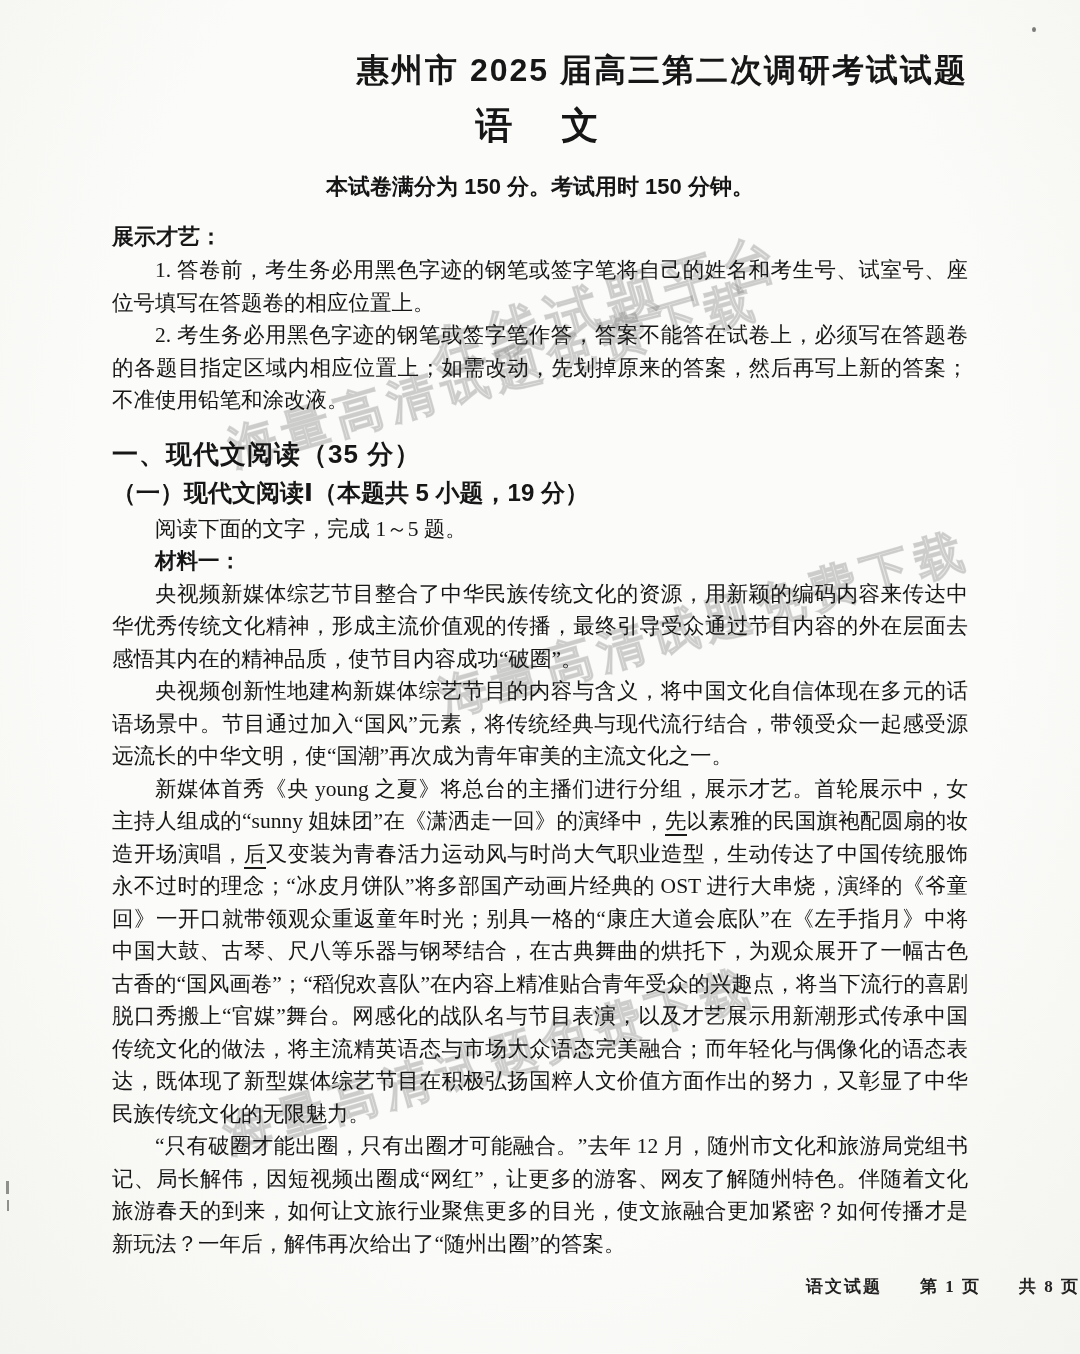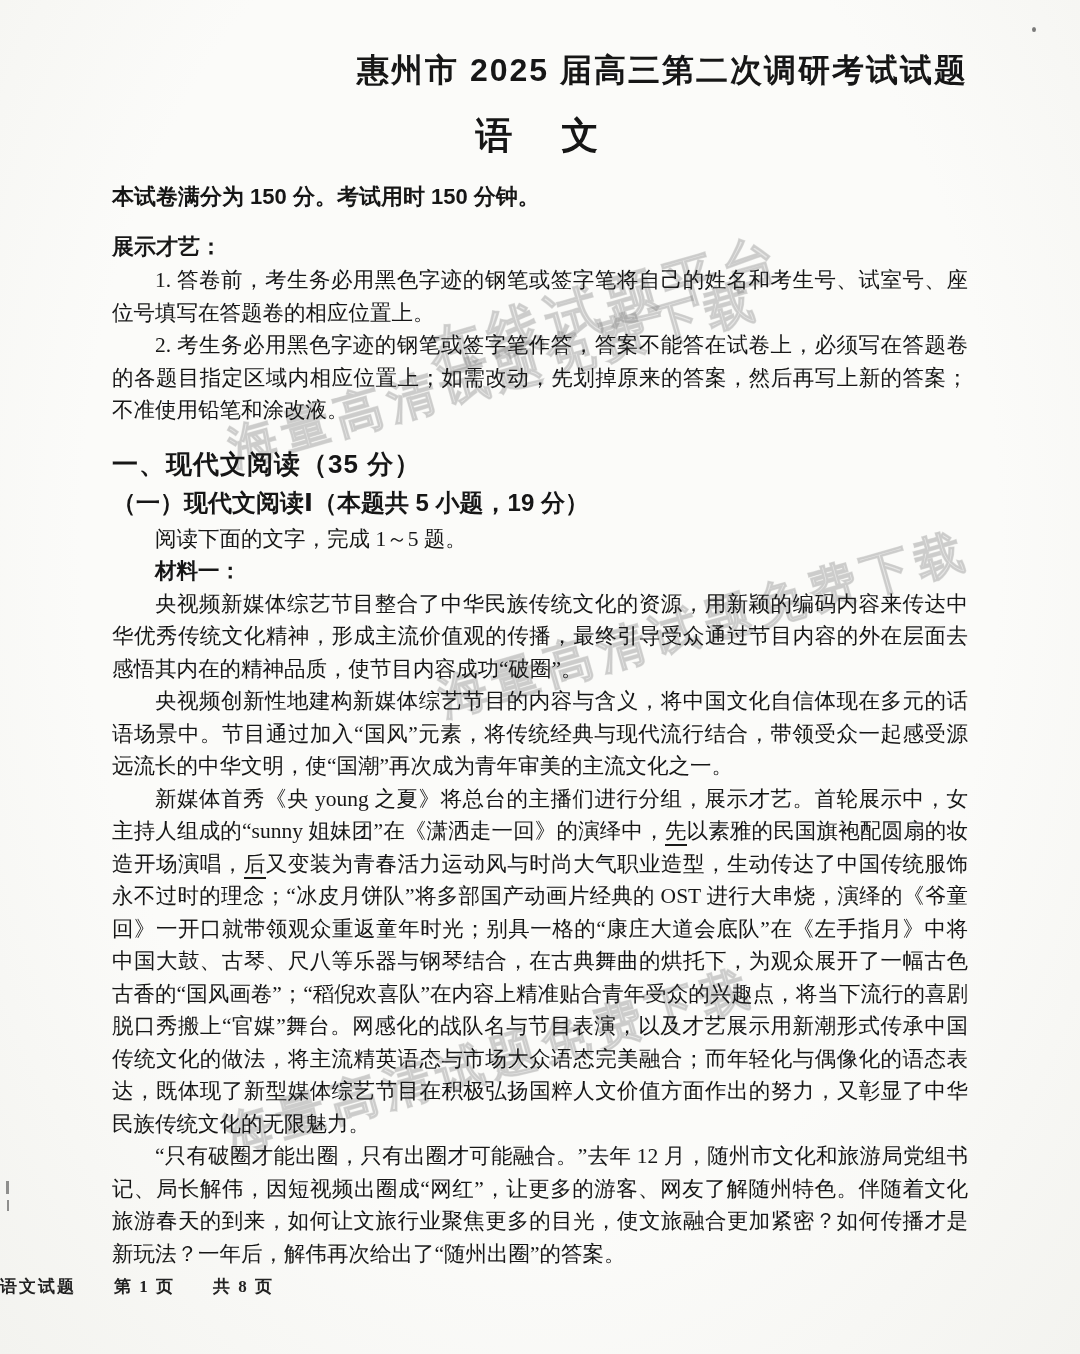--- a/index.html
+++ b/index.html
@@ -16,25 +16,25 @@
     font-family:"Liberation Serif","DejaVu Serif",serif;
   }
   .page-title{
     font-family:Liberation Sans, sans-serif;
     font-weight:700;font-size:32px;line-height:52px;
     text-align:right;letter-spacing:2px;margin:0;
   }
   .subject-title{
     font-family:"Liberation Sans","DejaVu Sans",sans-serif;
     font-weight:700;font-size:37px;line-height:48px;
-    text-align:center;letter-spacing:6px;margin:16px 0 0 0;
+    text-align:center;letter-spacing:6px;margin:6px 0 0 0;
   }
   .exam-info{
     font-family:"Liberation Sans","DejaVu Sans",sans-serif;
-    font-weight:700;font-size:22px;
+    font-weight:700;font-size:22px;text-align:center;
     margin:22px 0 0 0;
   }
   .notice-heading{
     font-family:"Liberation Sans","DejaVu Sans",sans-serif;
     font-weight:700;font-size:22px;margin:20px 0 2px 0;
   }
   .body-para{
     font-size:21.5px;line-height:32.5px;margin:0;
     text-align:justify;
   }
@@ -50,21 +50,21 @@
     margin:6px 0 4px 0;
   }
   .mat-label{
     font-family:"Liberation Sans","DejaVu Sans",sans-serif;
     font-weight:700;font-size:21.5px;
   }
   .citation{text-indent:0.8em;}
   .em-underline{border-bottom:2px solid #1a1a1a;padding-bottom:1px;}
   .page-footer{
     position:absolute;left:0;right:0;bottom:56px;
-    text-align:left;font-size:17px;letter-spacing:2px;
+    text-align:right;font-size:17px;letter-spacing:2px;
     font-weight:600;color:#222;
     font-family:"Liberation Serif","DejaVu Serif",serif;
   }
   .watermark-layer{position:absolute;inset:0;pointer-events:none;z-index:0;}
   .wm{
     position:absolute;white-space:nowrap;
     font-family:"Liberation Sans","DejaVu Sans",sans-serif;
     font-weight:700;
     color:rgba(125,125,125,0.16);
     -webkit-text-stroke:1px rgba(115,115,115,0.22);

